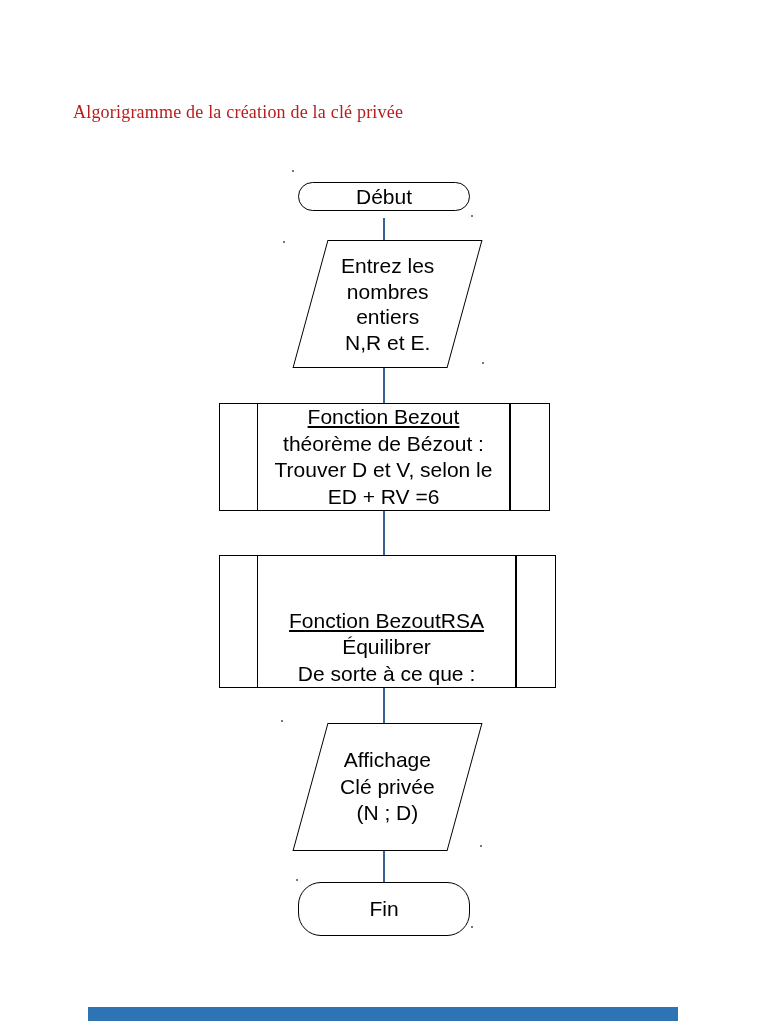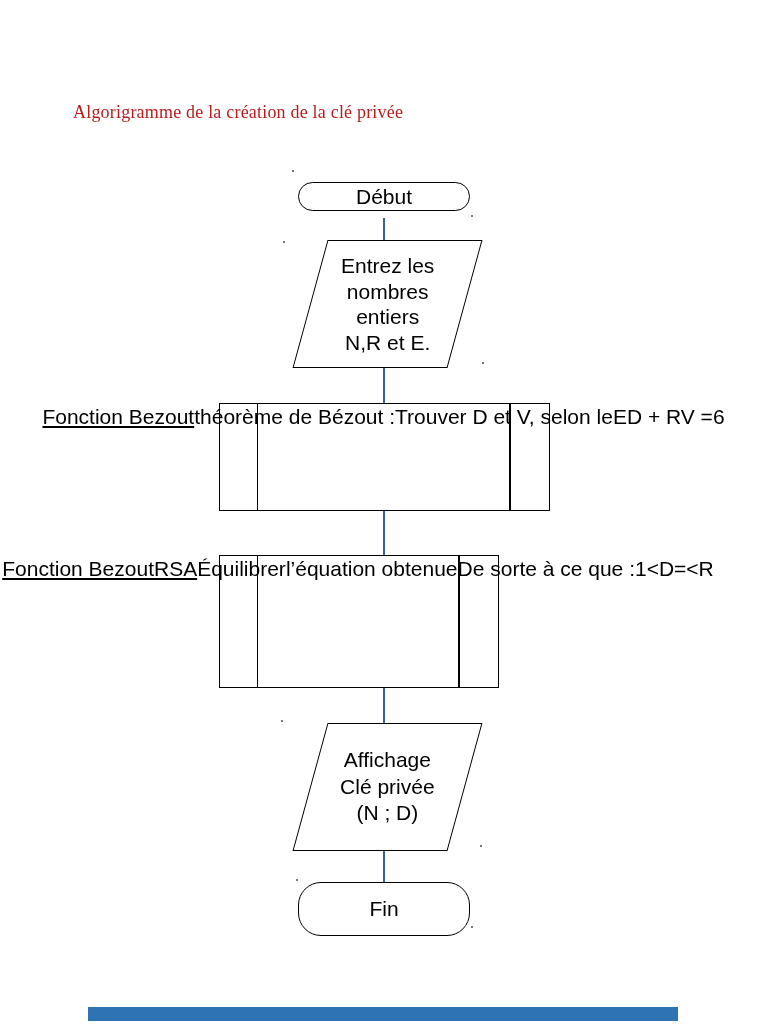--- a/index.html
+++ b/index.html
@@ -72,22 +72,22 @@
     width: 1.5px;
     background: #000000;
   }
   .procbox .content {
     position: absolute;
     left: 39px;
     right: 41px;
     top: 0;
     bottom: 0;
     display: flex;
-    flex-direction: row;
-    justify-content: center;
+    flex-direction: column;
+    justify-content: flex-end;
     text-align: center;
     font-size: 21px;
     line-height: 26.5px;
     white-space: nowrap;
   }
   .proc-title {
     text-decoration: underline;
   }
   .footer-bar {
     position: absolute;
@@ -135,29 +135,27 @@
     <div class="vline" style="left:36.5px;"></div>
     <div class="vline" style="right:38.5px;"></div>
     <div class="content">
       <div class="proc-title">Fonction Bezout</div>
       <div>théorème de Bézout :</div>
       <div>Trouver D et V, selon le</div>
       <div>ED + RV =6</div>
     </div>
   </div>
 
-  <div class="procbox" style="left:219px; top:555px; width:280px; height:133px;">
+  <div class="procbox" style="left:219px; top:555px; width:337px; height:133px;">
     <div class="vline" style="left:36.5px;"></div>
     <div class="vline" style="right:38.5px;"></div>
     <div class="content">
       <div class="proc-title">Fonction BezoutRSA</div>
       <div>Équilibrer</div>
-      <div>l’équation obtenue</div>
       <div>De sorte à ce que :</div>
-      <div>1&lt;D=&lt;R</div>
     </div>
   </div>
 
   <div class="parallelogram" style="left:310px; top:723px; width:155px; height:128px;">
     <div class="unskew" style="line-height:26.5px;">
       <div>Affichage</div>
       <div>Clé privée</div>
       <div>(N ; D)</div>
     </div>
   </div>

